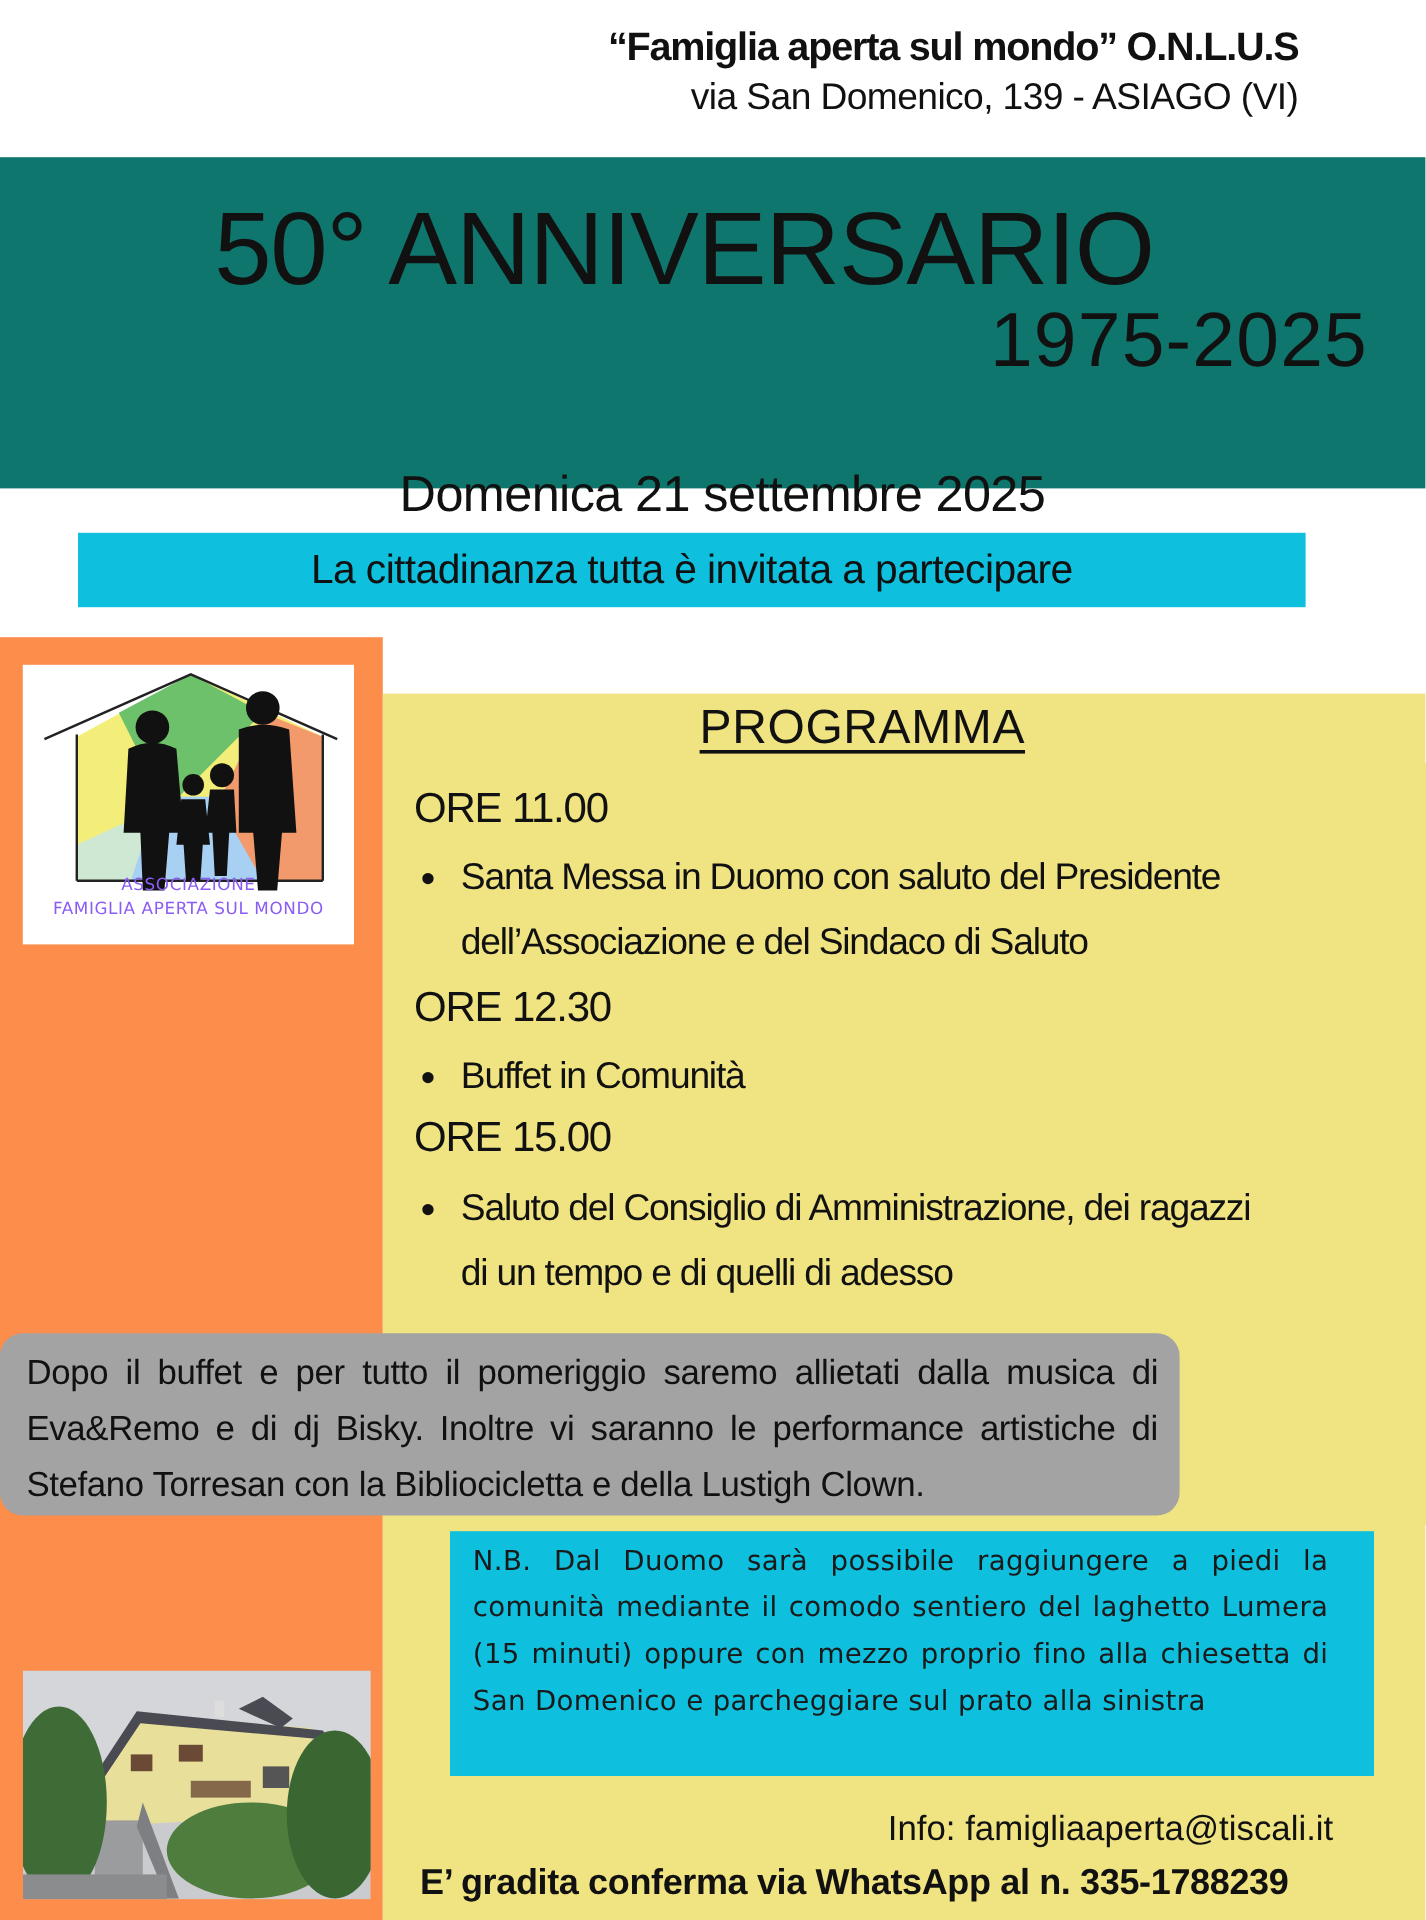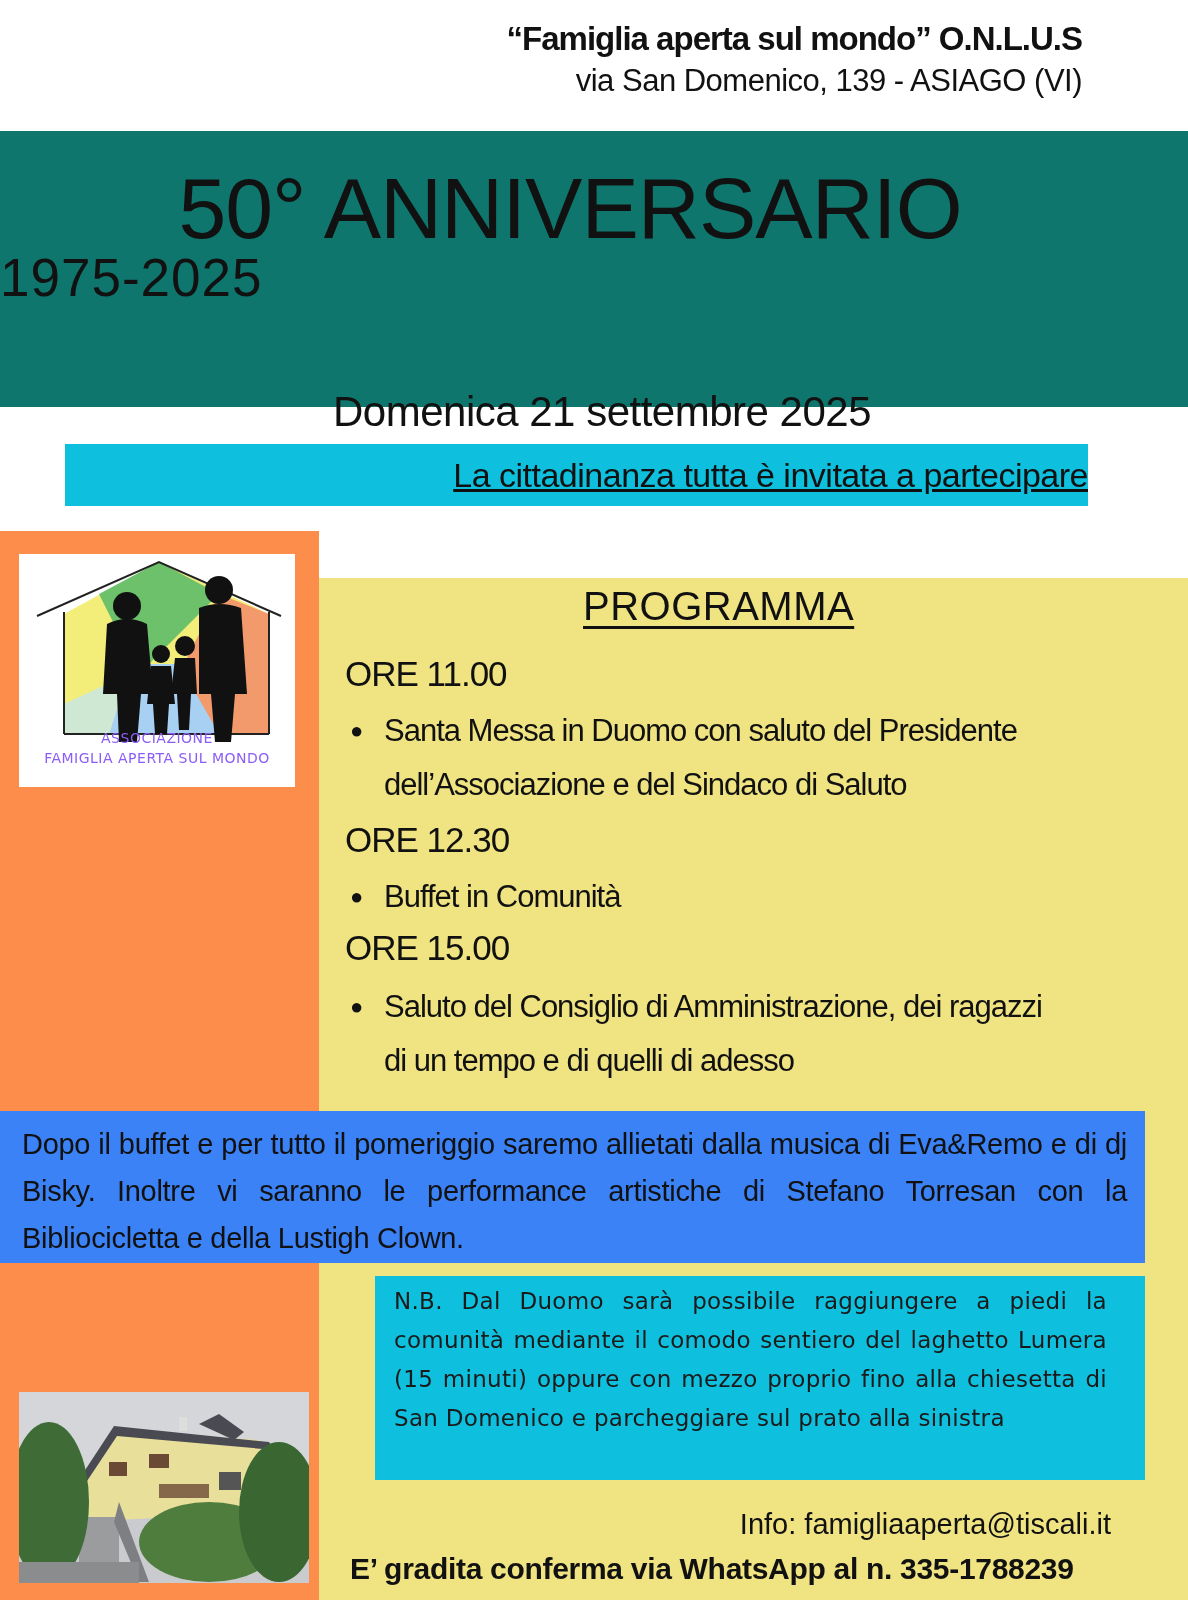--- a/index.html
+++ b/index.html
@@ -2,32 +2,32 @@
 <html><head>
 <meta charset="utf-8">
 <style>
   html, body { margin: 0; padding: 0; }
   body { width: 1188px; height: 1600px; position: relative; overflow: hidden; background: #ffffff; font-family: "Liberation Sans", sans-serif; color: #111; }
   .abs { position: absolute; }
   .org-name { right: 106px; top: 20px; font-size: 33px; font-weight: bold; letter-spacing: -1px; text-align: right; white-space: nowrap; }
   .org-addr { right: 106px; top: 63px; font-size: 31px; letter-spacing: -0.5px; text-align: right; white-space: nowrap; }
   .banner { left: 0; top: 131px; width: 1188px; height: 276px; background: #0f766e; }
   .title { left: 0; width: 1140px; top: 34px; text-align: center; font-size: 86px; letter-spacing: -1px; line-height: 1; }
-  .years { left: 0; width: 1140px; top: 120px; text-align: left; font-size: 53px; letter-spacing: 1px; line-height: 1; font-weight: 300; }
+  .years { left: 0; width: 1140px; top: 120px; text-align: right; font-size: 64px; letter-spacing: 1px; line-height: 1; font-weight: 300; }
   .date { left: 0; width: 1140px; top: 388px; text-align: center; font-size: 42px; font-weight: normal; letter-spacing: -0.5px; padding-left: 32px; }
-  .invite { left: 65px; top: 444px; width: 1023px; height: 62px; background: #0ebfde; text-align: right; font-size: 34px; line-height: 62px; letter-spacing: -0.5px; text-decoration: underline; }
+  .invite { left: 65px; top: 444px; width: 1023px; height: 62px; background: #0ebfde; text-align: center; font-size: 34px; line-height: 62px; letter-spacing: -0.5px; }
   .orange { left: 0; top: 531px; width: 319px; height: 1069px; background: #fd8d4b; }
   .yellow { left: 319px; top: 578px; width: 869px; height: 1022px; background: #efe382; }
   .logo { left: 19px; top: 554px; width: 276px; height: 233px; background: #fff; }
   .logo-text { position: absolute; left: 0; width: 100%; text-align: center; font-family: "DejaVu Sans", sans-serif; font-size: 14px; color: #8b5cf6; letter-spacing: 0.5px; }
   .prog-title { left: 583px; top: 584px; font-size: 40px; text-decoration: underline; text-decoration-thickness: 3px; text-underline-offset: 6px; letter-spacing: 0.5px; }
   .time { left: 345px; font-size: 35px; letter-spacing: -1px; }
   .bullet { left: 350px; font-size: 31px; letter-spacing: -1px; line-height: 54px; display: flex; }
   .bullet .dot { width: 34px; flex: none; font-size: 22px; }
-  .green { left: 0; top: 1111px; width: 1145px; height: 152px; background: #3b82f6; }
+  .green { left: 0; top: 1111px; width: 983px; height: 152px; background: #a3a3a3; border-radius: 19px; }
   .green-text { position: absolute; left: 22px; right: 18px; top: 10px; font-size: 29px; line-height: 47px; text-align: justify; letter-spacing: -0.3px; }
   .nb { left: 375px; top: 1276px; width: 770px; height: 204px; background: #0ebfde; }
   .nb-text { position: absolute; left: 19px; right: 38px; top: 6px; font-family: "DejaVu Sans", sans-serif; font-size: 23px; line-height: 39px; text-align: justify; color: #1a1a1a; letter-spacing: 0.3px; }
   .photo { left: 19px; top: 1392px; width: 290px; height: 191px; overflow: hidden; }
   .info { right: 77px; top: 1508px; font-size: 29px; margin-left: 13px; }
   .whatsapp { left: 350px; top: 1552px; font-size: 30px; font-weight: bold; white-space: nowrap; letter-spacing: -0.3px; }
 </style>
 </head>
 <body>
 

